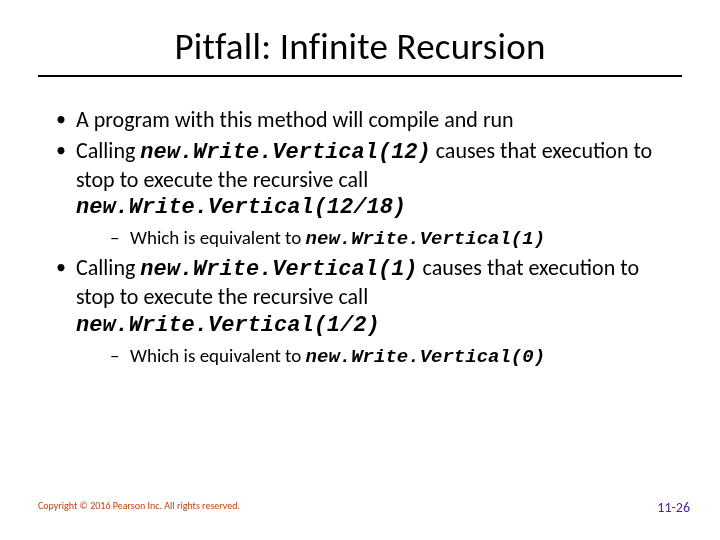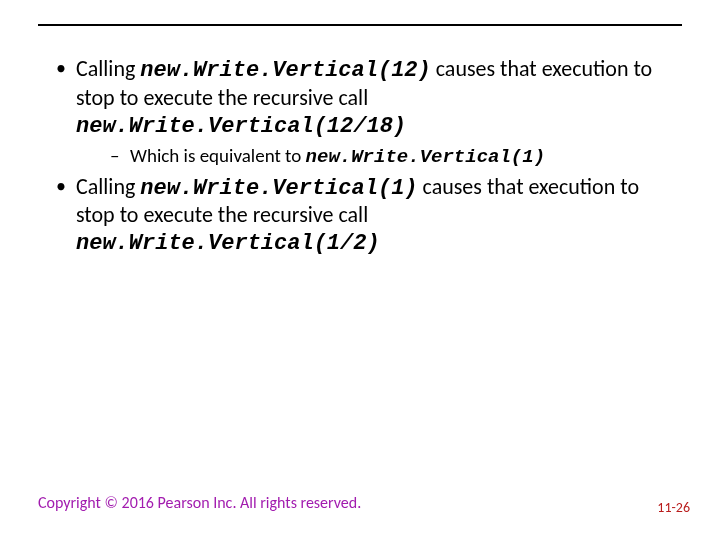--- a/index.html
+++ b/index.html
@@ -67,56 +67,65 @@
   }
   .code {
     font-family: "Courier New", Courier, monospace;
     font-weight: bold;
     font-style: italic;
   }
   .footer {
     position: absolute;
     left: 38px;
     bottom: 28px;
-    font-size: 16px;
-    color: #a21caf;
+    font-size: 10px;
+    color: #c2410c;
     text-align: center;
   }
   .pagenum {
     position: absolute;
     right: 30px;
     bottom: 24px;
     font-size: 14px;
-    color: #b91c1c;
+    color: #4c1d95;
   }
 </style>
 </head>
 <body>
 
 <div class="slide">
 
   <div class="title-wrap">
+    <div class="title">Pitfall:  Infinite Recursion</div>
     <hr class="rule">
   </div>
 
   <div class="content">
     <ul class="lvl1">
 
+      <li>
+        <span>A program with this method will compile and run</span>
+      </li>
 
       <li>
         <span>Calling </span><span class="code">new.Write.Vertical(12)</span><span> causes that execution to stop to execute the recursive call </span><span class="code">new.Write.Vertical(12/18)</span>
         <ul class="lvl2">
           <li>
             <span>Which is equivalent to </span><span class="code">new.Write.Vertical(1)</span>
           </li>
         </ul>
       </li>
 
       <li>
         <span>Calling </span><span class="code">new.Write.Vertical(1)</span><span> causes that execution to stop to execute the recursive call </span><span class="code">new.Write.Vertical(1/2)</span>
+        <ul class="lvl2">
+          <li>
+            <span>Which is equivalent to </span><span class="code">new.Write.Vertical(0)</span>
+          </li>
+        </ul>
       </li>
 
     </ul>
   </div>
 
   <div class="footer">Copyright © 2016 Pearson Inc. All rights reserved.</div>
   <div class="pagenum">11-26</div>
 
 </div>
 

